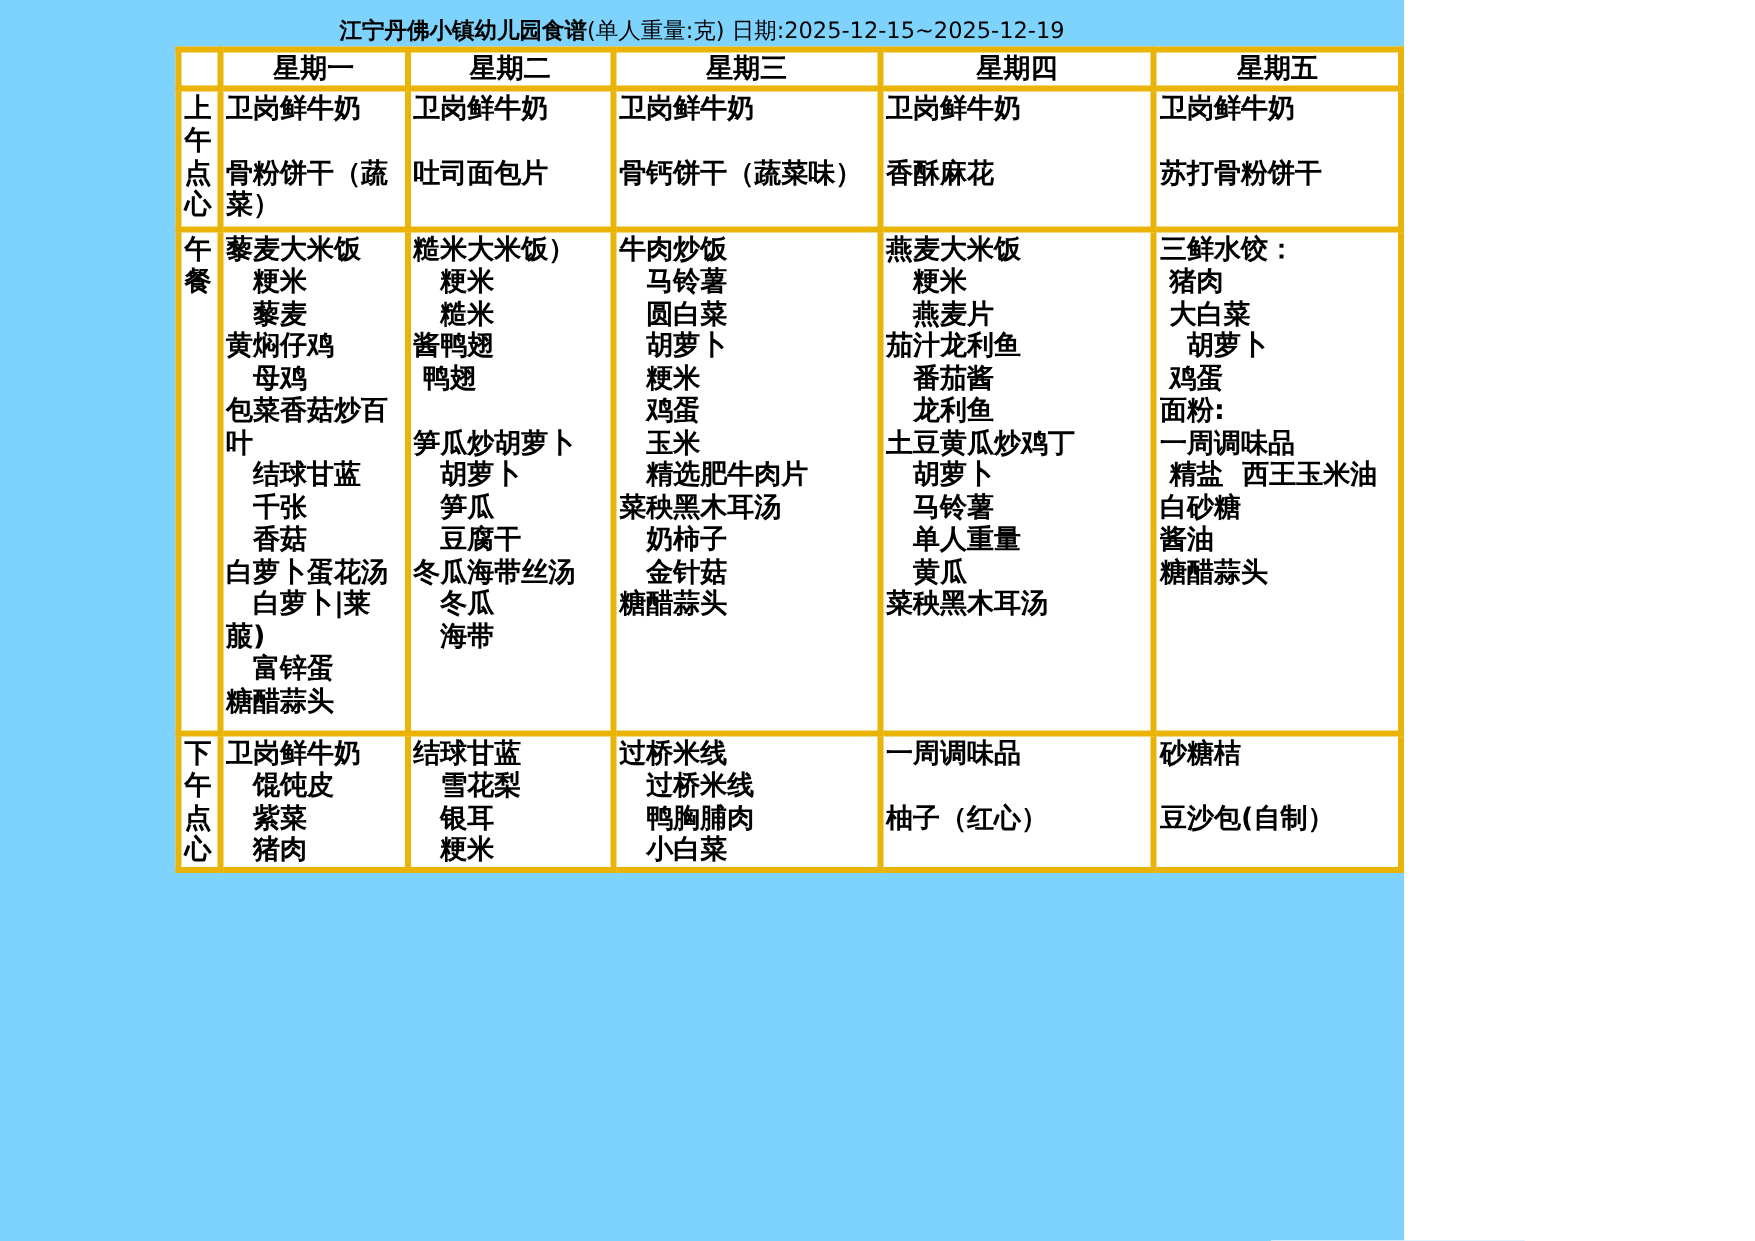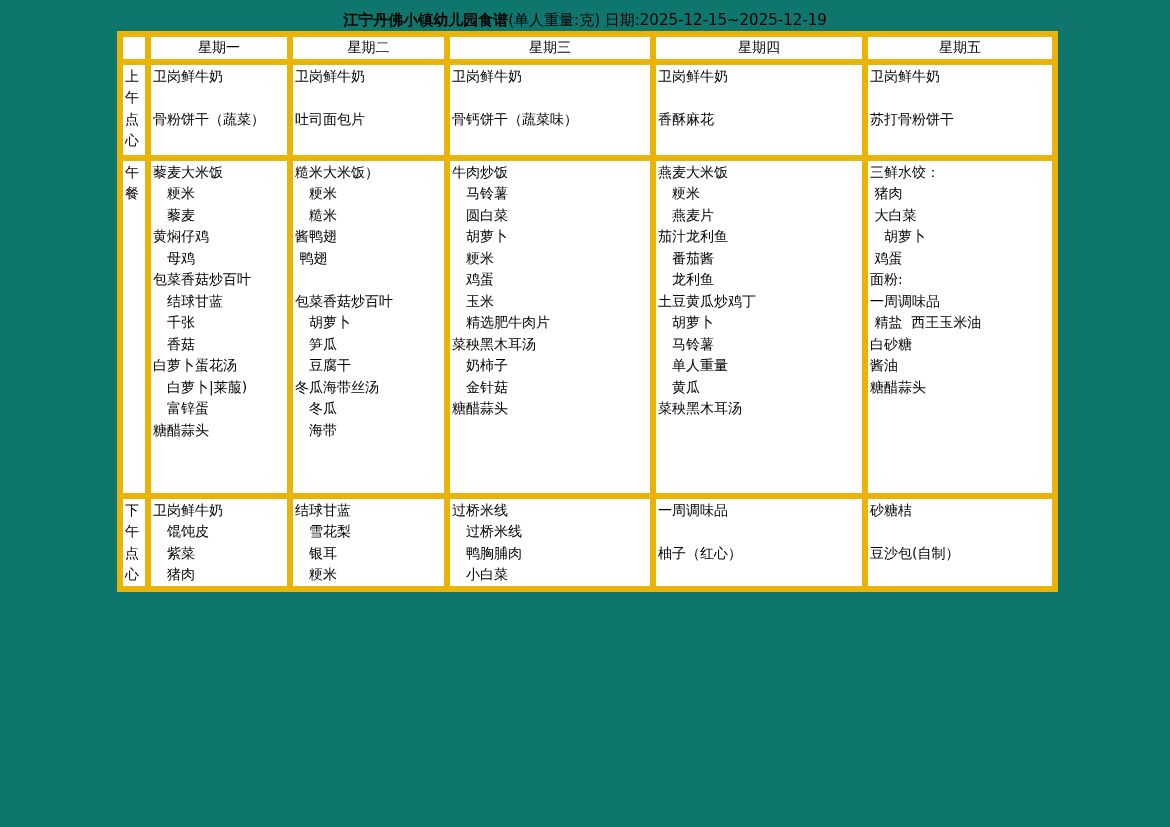--- a/index.html
+++ b/index.html
@@ -2,23 +2,23 @@
 <html><head>
 <meta charset="utf-8">
 <style>
   html, body {
     margin: 0;
     padding: 0;
     background: #ffffff;
   }
   .page {
     position: relative;
-    width: 1170px;
+    width: 936px;
     height: 827px;
-    background: #0f766e;
+    background: #7dd3fc;
     font-family: "DejaVu Sans", sans-serif;
     color: #000000;
   }
   .title {
     position: absolute;
     top: 12px;
     left: 0;
     width: 100%;
     text-align: center;
     font-size: 15px;
@@ -31,24 +31,24 @@
   table.menu {
     position: absolute;
     left: 117px;
     top: 31px;
     border-collapse: collapse;
     table-layout: fixed;
     background: #ffffff;
   }
   table.menu th,
   table.menu td {
-    border: 6px solid #eab308;
-    font-size: 14px;
+    border: 4px solid #eab308;
+    font-size: 18px;
     line-height: 21.5px;
-    font-weight: normal;
+    font-weight: bold;
     color: #000000;
     overflow: hidden;
   }
   table.menu th {
     height: 21px;
     text-align: center;
     padding: 0;
   }
   table.menu td {
     vertical-align: top;
@@ -129,21 +129,21 @@
 白萝卜蛋花汤
 　白萝卜|莱菔)
 　富锌蛋
 糖醋蒜头</td>
         <td>糙米大米饭）
 　粳米
 　糙米
 酱鸭翅
  鸭翅
 
-包菜香菇炒百叶
+笋瓜炒胡萝卜
 　胡萝卜
 　笋瓜
 　豆腐干
 冬瓜海带丝汤
 　冬瓜
 　海带</td>
         <td>牛肉炒饭
 　马铃薯
 　圆白菜
 　胡萝卜

